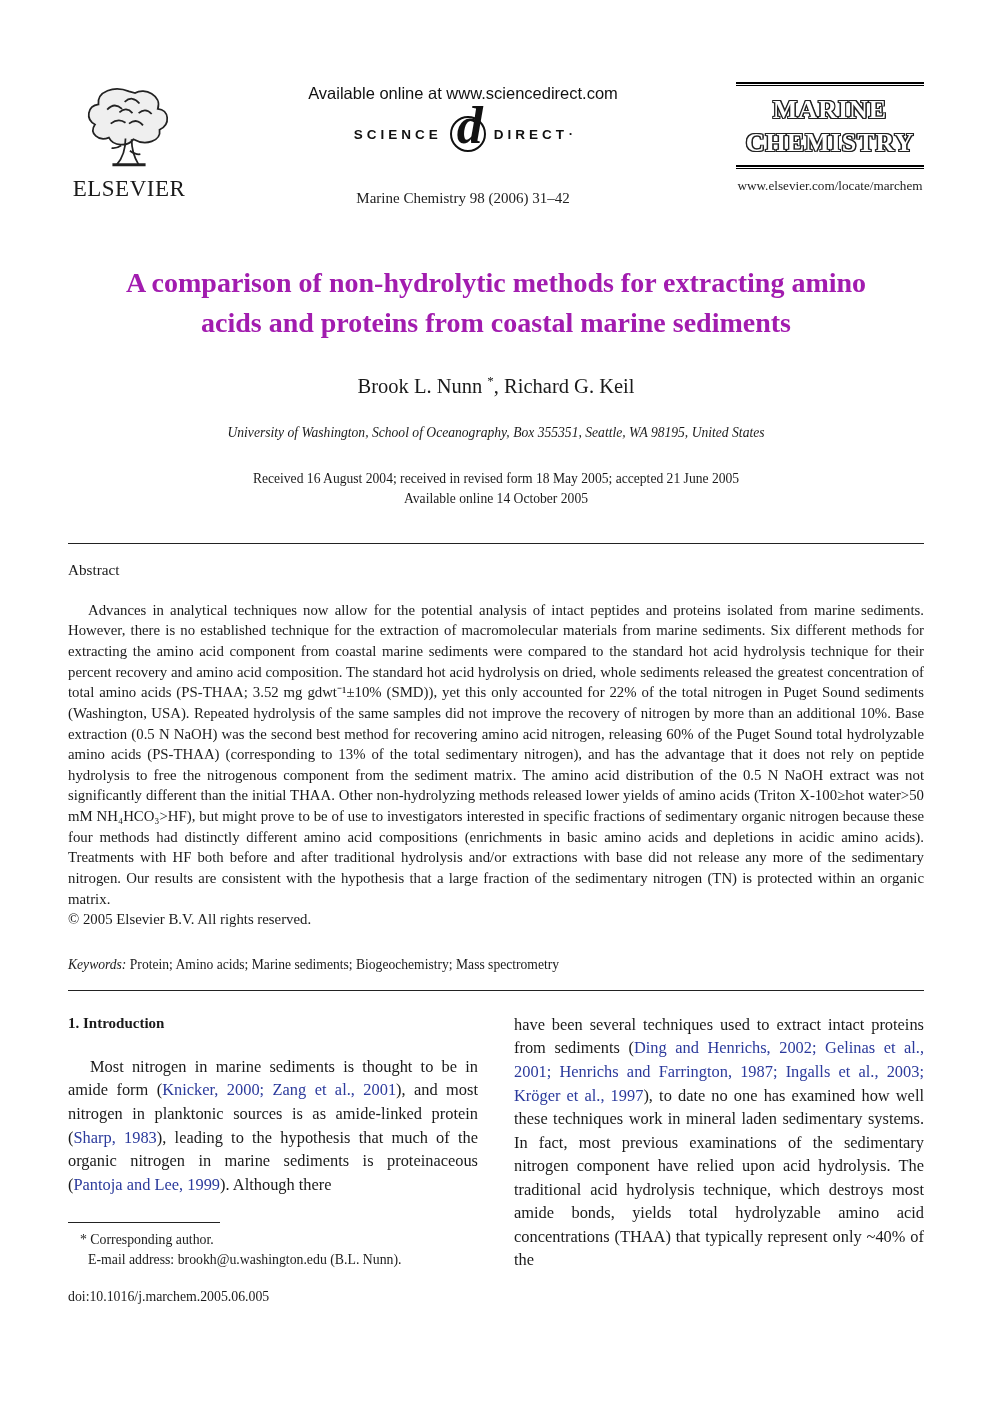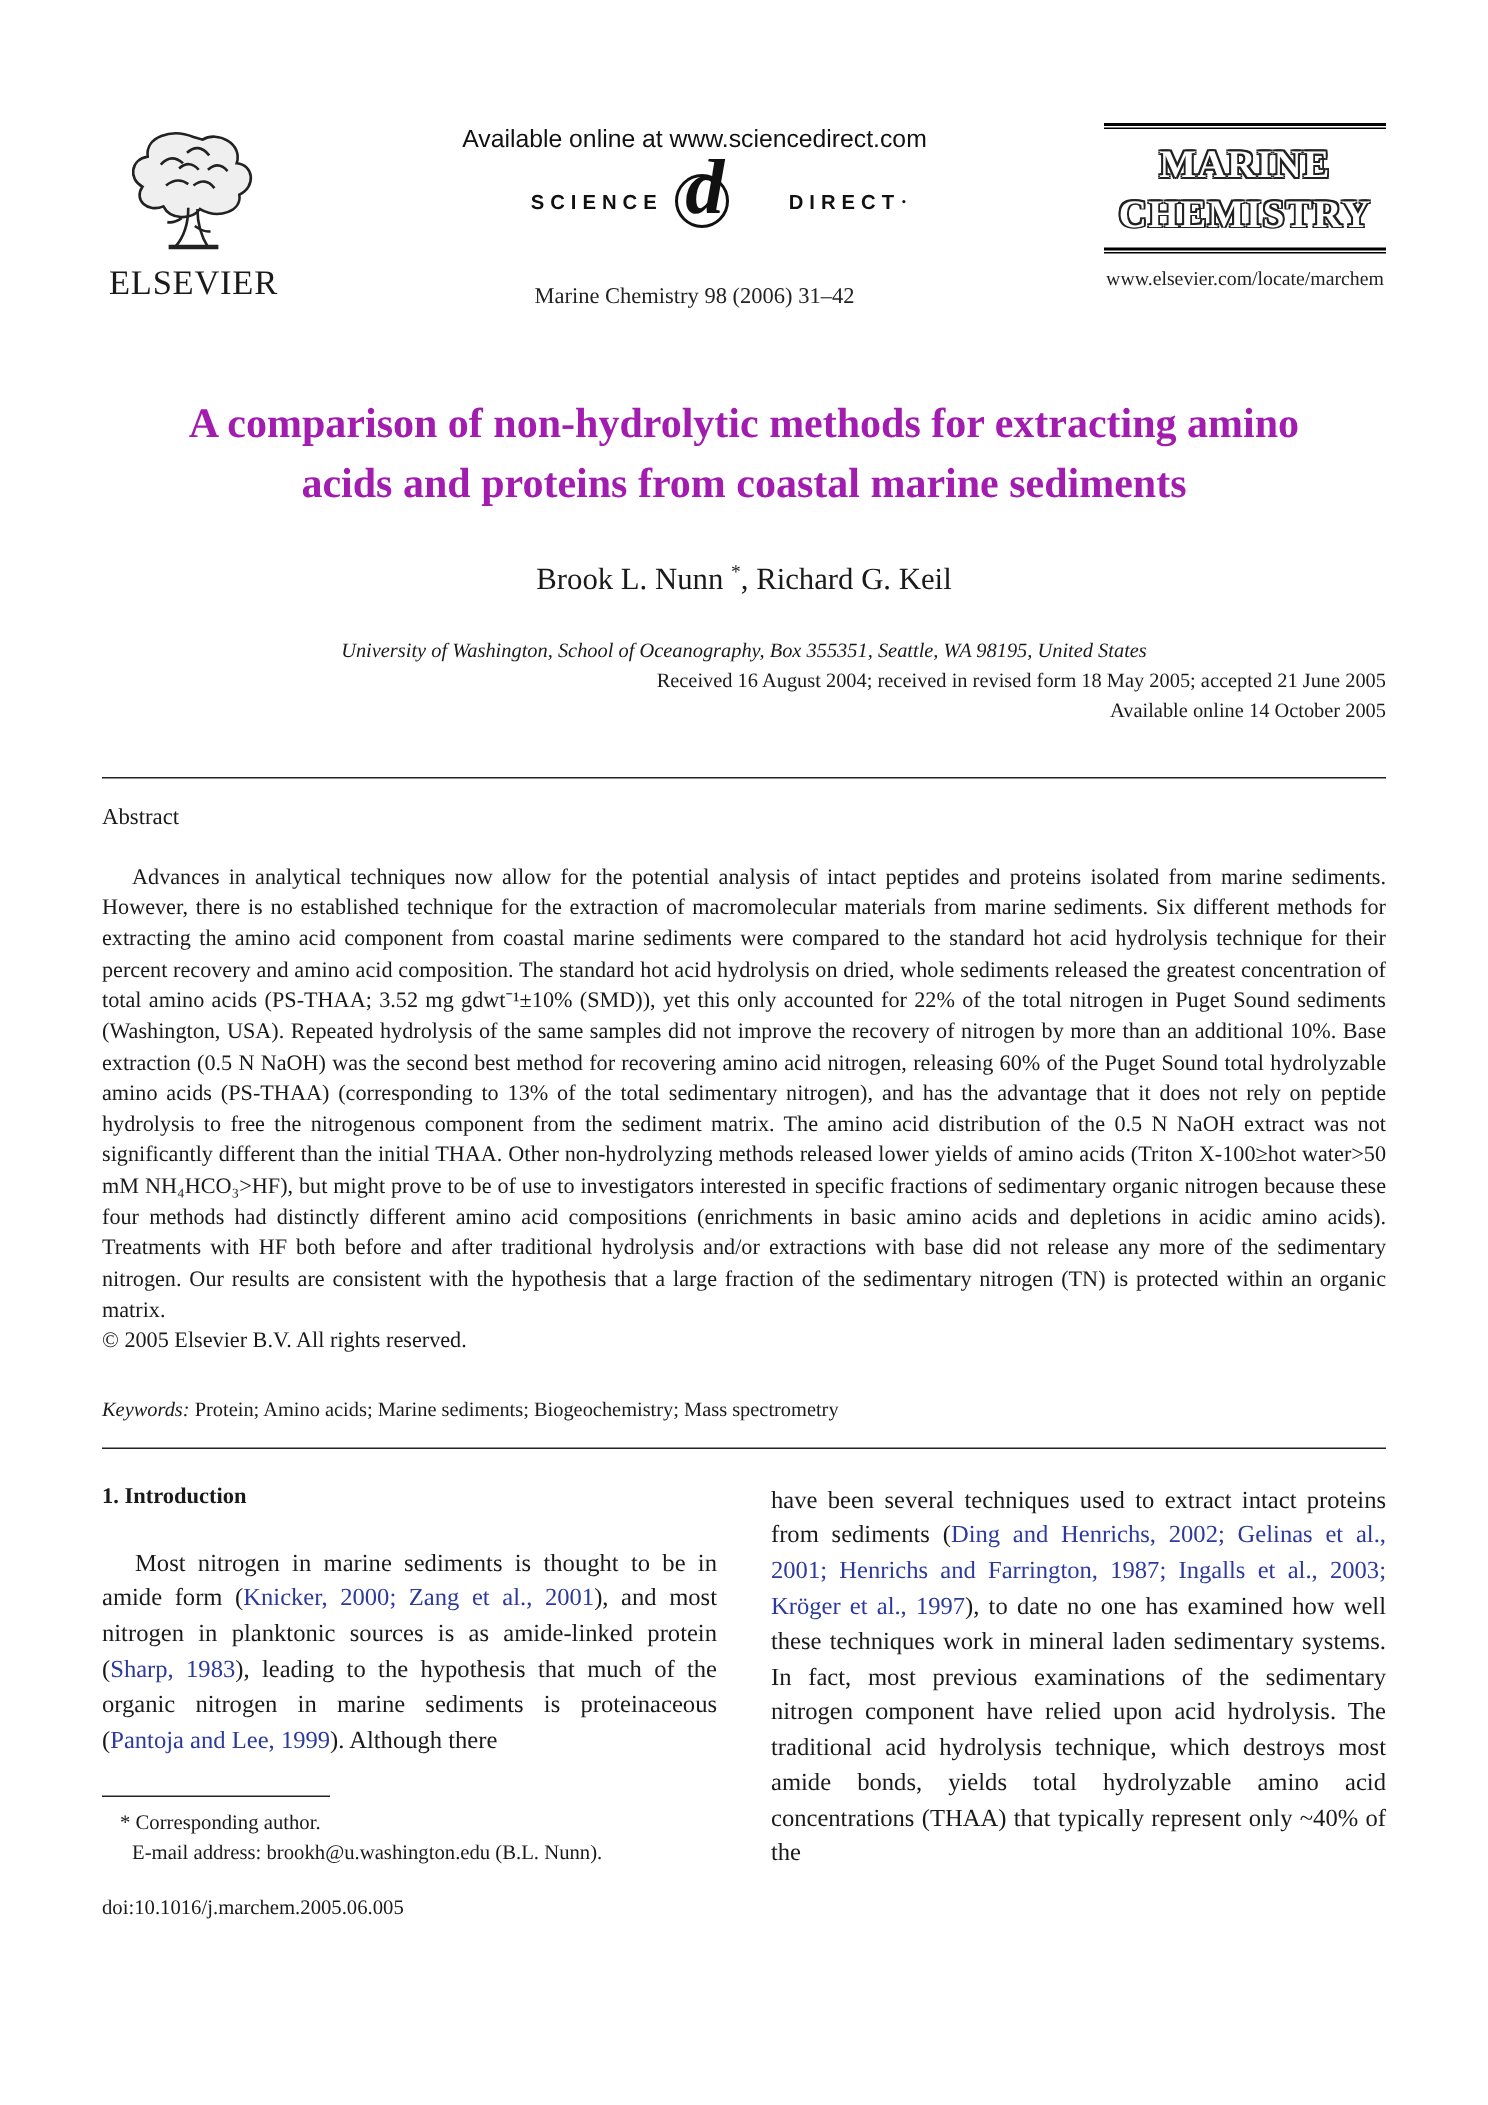--- a/index.html
+++ b/index.html
@@ -12,21 +12,21 @@
 
   
   .header { display: flex; justify-content: space-between; align-items: flex-start; }
   .header-left { width: 122px; text-align: center; }
   .elsevier-tree { width: 96px; height: 92px; display: block; margin: 0 auto; }
   .elsevier-word { font-size: 23px; letter-spacing: 0.5px; margin-top: 2px; font-family: "Liberation Serif", serif; }
 
   .header-center { flex: 1; text-align: center; padding-top: 2px; }
   .avail { font-family: "Liberation Sans", sans-serif; font-size: 16.5px; color: #111; }
   .sd-logo { margin-top: 13px; display: flex; align-items: center; justify-content: center; }
-  .sd-word { font-family: "Liberation Sans", sans-serif; font-weight: bold; font-size: 13.5px; letter-spacing: 4px; color: #111; margin-left: 32px; }
+  .sd-word { font-family: "Liberation Sans", sans-serif; font-weight: bold; font-size: 13.5px; letter-spacing: 4px; color: #111; }
   .sd-d { position: relative; width: 36px; height: 36px; margin: 0 8px; flex: 0 0 auto; }
   .sd-d-ring { position: absolute; inset: 0; border: 2.5px solid #111; border-radius: 50%; }
   .sd-d-letter {
     position: absolute; left: 7px; top: -16px; font-family: "Liberation Serif", serif;
     font-style: italic; font-size: 52px; line-height: 1; color: #111; font-weight: bold;
   }
   .sd-tm { font-size: 9px; vertical-align: super; color: #111; margin-left: 1px; }
   .journal-cite { margin-top: 38px; font-size: 15px; color: #222; }
 
   .header-right { width: 188px; text-align: center; }
@@ -38,21 +38,21 @@
                   1.2px 1.2px 0 #222, -1.2px 0 0 #222, 1.2px 0 0 #222,
                   0 -1.2px 0 #222, 0 1.2px 0 #222;
   }
   .jr-url { margin-top: 9px; font-size: 13.2px; color: #222; }
 
   
   .title { text-align: center; font-size: 28px; line-height: 1.43; margin-top: 56px; color: #a21caf; font-weight: bold; }
   .authors { text-align: center; font-size: 20.5px; margin-top: 30px; }
   .authors sup { font-size: 13px; }
   .affiliation { text-align: center; font-style: italic; font-size: 13.6px; margin-top: 27px; }
-  .received { text-align: right; font-size: 13.6px; margin-top: 2px; line-height: 1.5; }
+  .received { text-align: center; font-size: 13.6px; margin-top: 28px; line-height: 1.5; }
 
   hr.rule { border: none; border-top: 1.4px solid #222; margin-top: 33px; }
   hr.rule2 { border: none; border-top: 1.4px solid #222; margin-top: 17px; }
 
   .abstract-h { font-size: 15.2px; font-weight: normal; margin-top: 17px; }
   .abstract-p {
     font-size: 14.8px; line-height: 1.395; text-align: justify;
     margin-top: 21px; text-indent: 20px;
   }
   .copyright { font-size: 14.8px; line-height: 1.395; text-align: left; }

